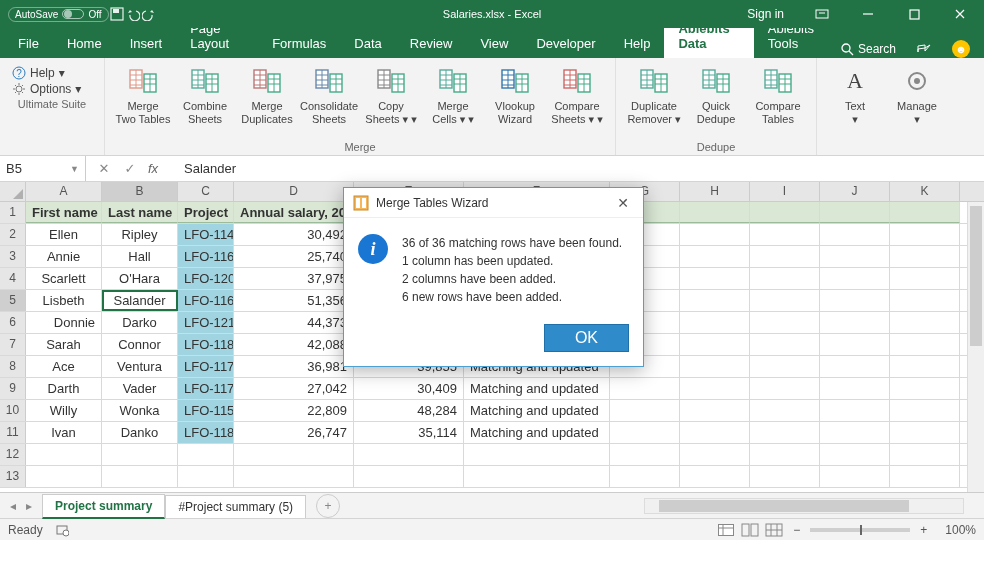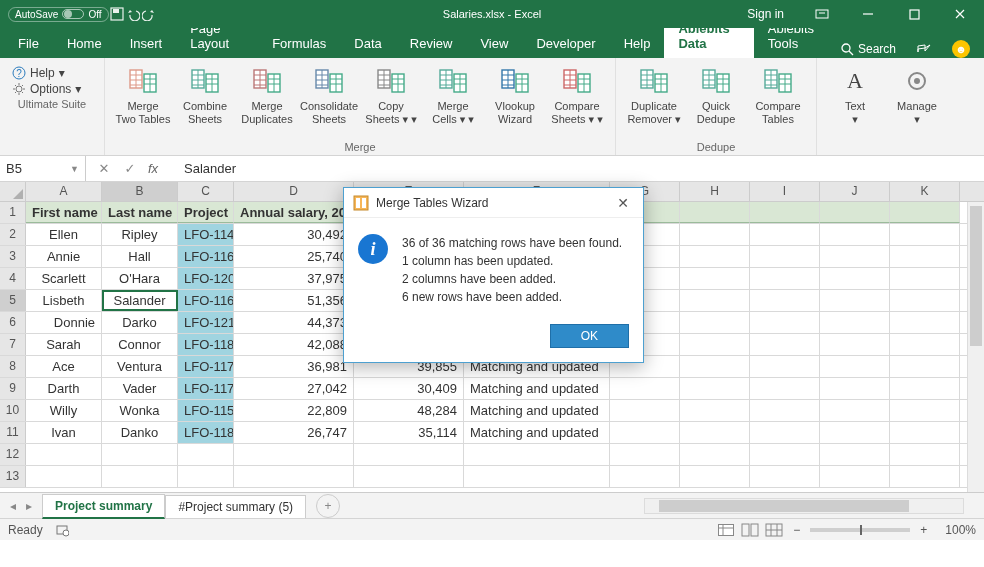--- a/index.html
+++ b/index.html
@@ -85,21 +85,21 @@
 
 
 .dialog { position: absolute; left: 343px; top: 187px; width: 301px; background: #fff; border: 1px solid #4da0d0; box-shadow: 0 4px 18px rgba(0,0,0,.3); font-size: 12px; }
 .dlg-title { height: 30px; display: flex; align-items: center; padding: 0 8px; border-bottom: 1px solid #eee; }
 .dlg-title .dico { width:18px; height:18px; margin-right:6px; display:inline-flex; align-items:center; justify-content:center;}
 .dlg-close { margin-left: auto; font-size: 14px; color: #555; width:24px; text-align:center; cursor:pointer;}
 .dlg-body { display: flex; padding: 16px 14px 8px; gap: 14px; }
 .info-icon { width: 30px; height: 30px; border-radius: 50%; background: #1976d2; color: #fff; display: flex; align-items: center; justify-content: center; font-family: Georgia, serif; font-style: italic; font-weight: bold; font-size: 18px; flex-shrink:0;}
 .dlg-text { line-height: 1.5; }
 .dlg-footer { text-align: right; padding: 10px 14px 14px; }
-.ok-btn { background: #2f8bc9; color: #fff; border: 1px solid #1f6fa8; padding: 4px 30px; font-size: 12px; cursor:pointer; }
+.ok-btn { background: #2f8bc9; color: #fff; border: 1px solid #1f6fa8; padding: 4px 30px; font-size: 16px; cursor:pointer; }
 
 svg { display: block; }
 </style>
 </head>
 <body>
 
 <div class="titlebar">
   <div class="left">
     <div class="autosave">
       <span>AutoSave</span>

